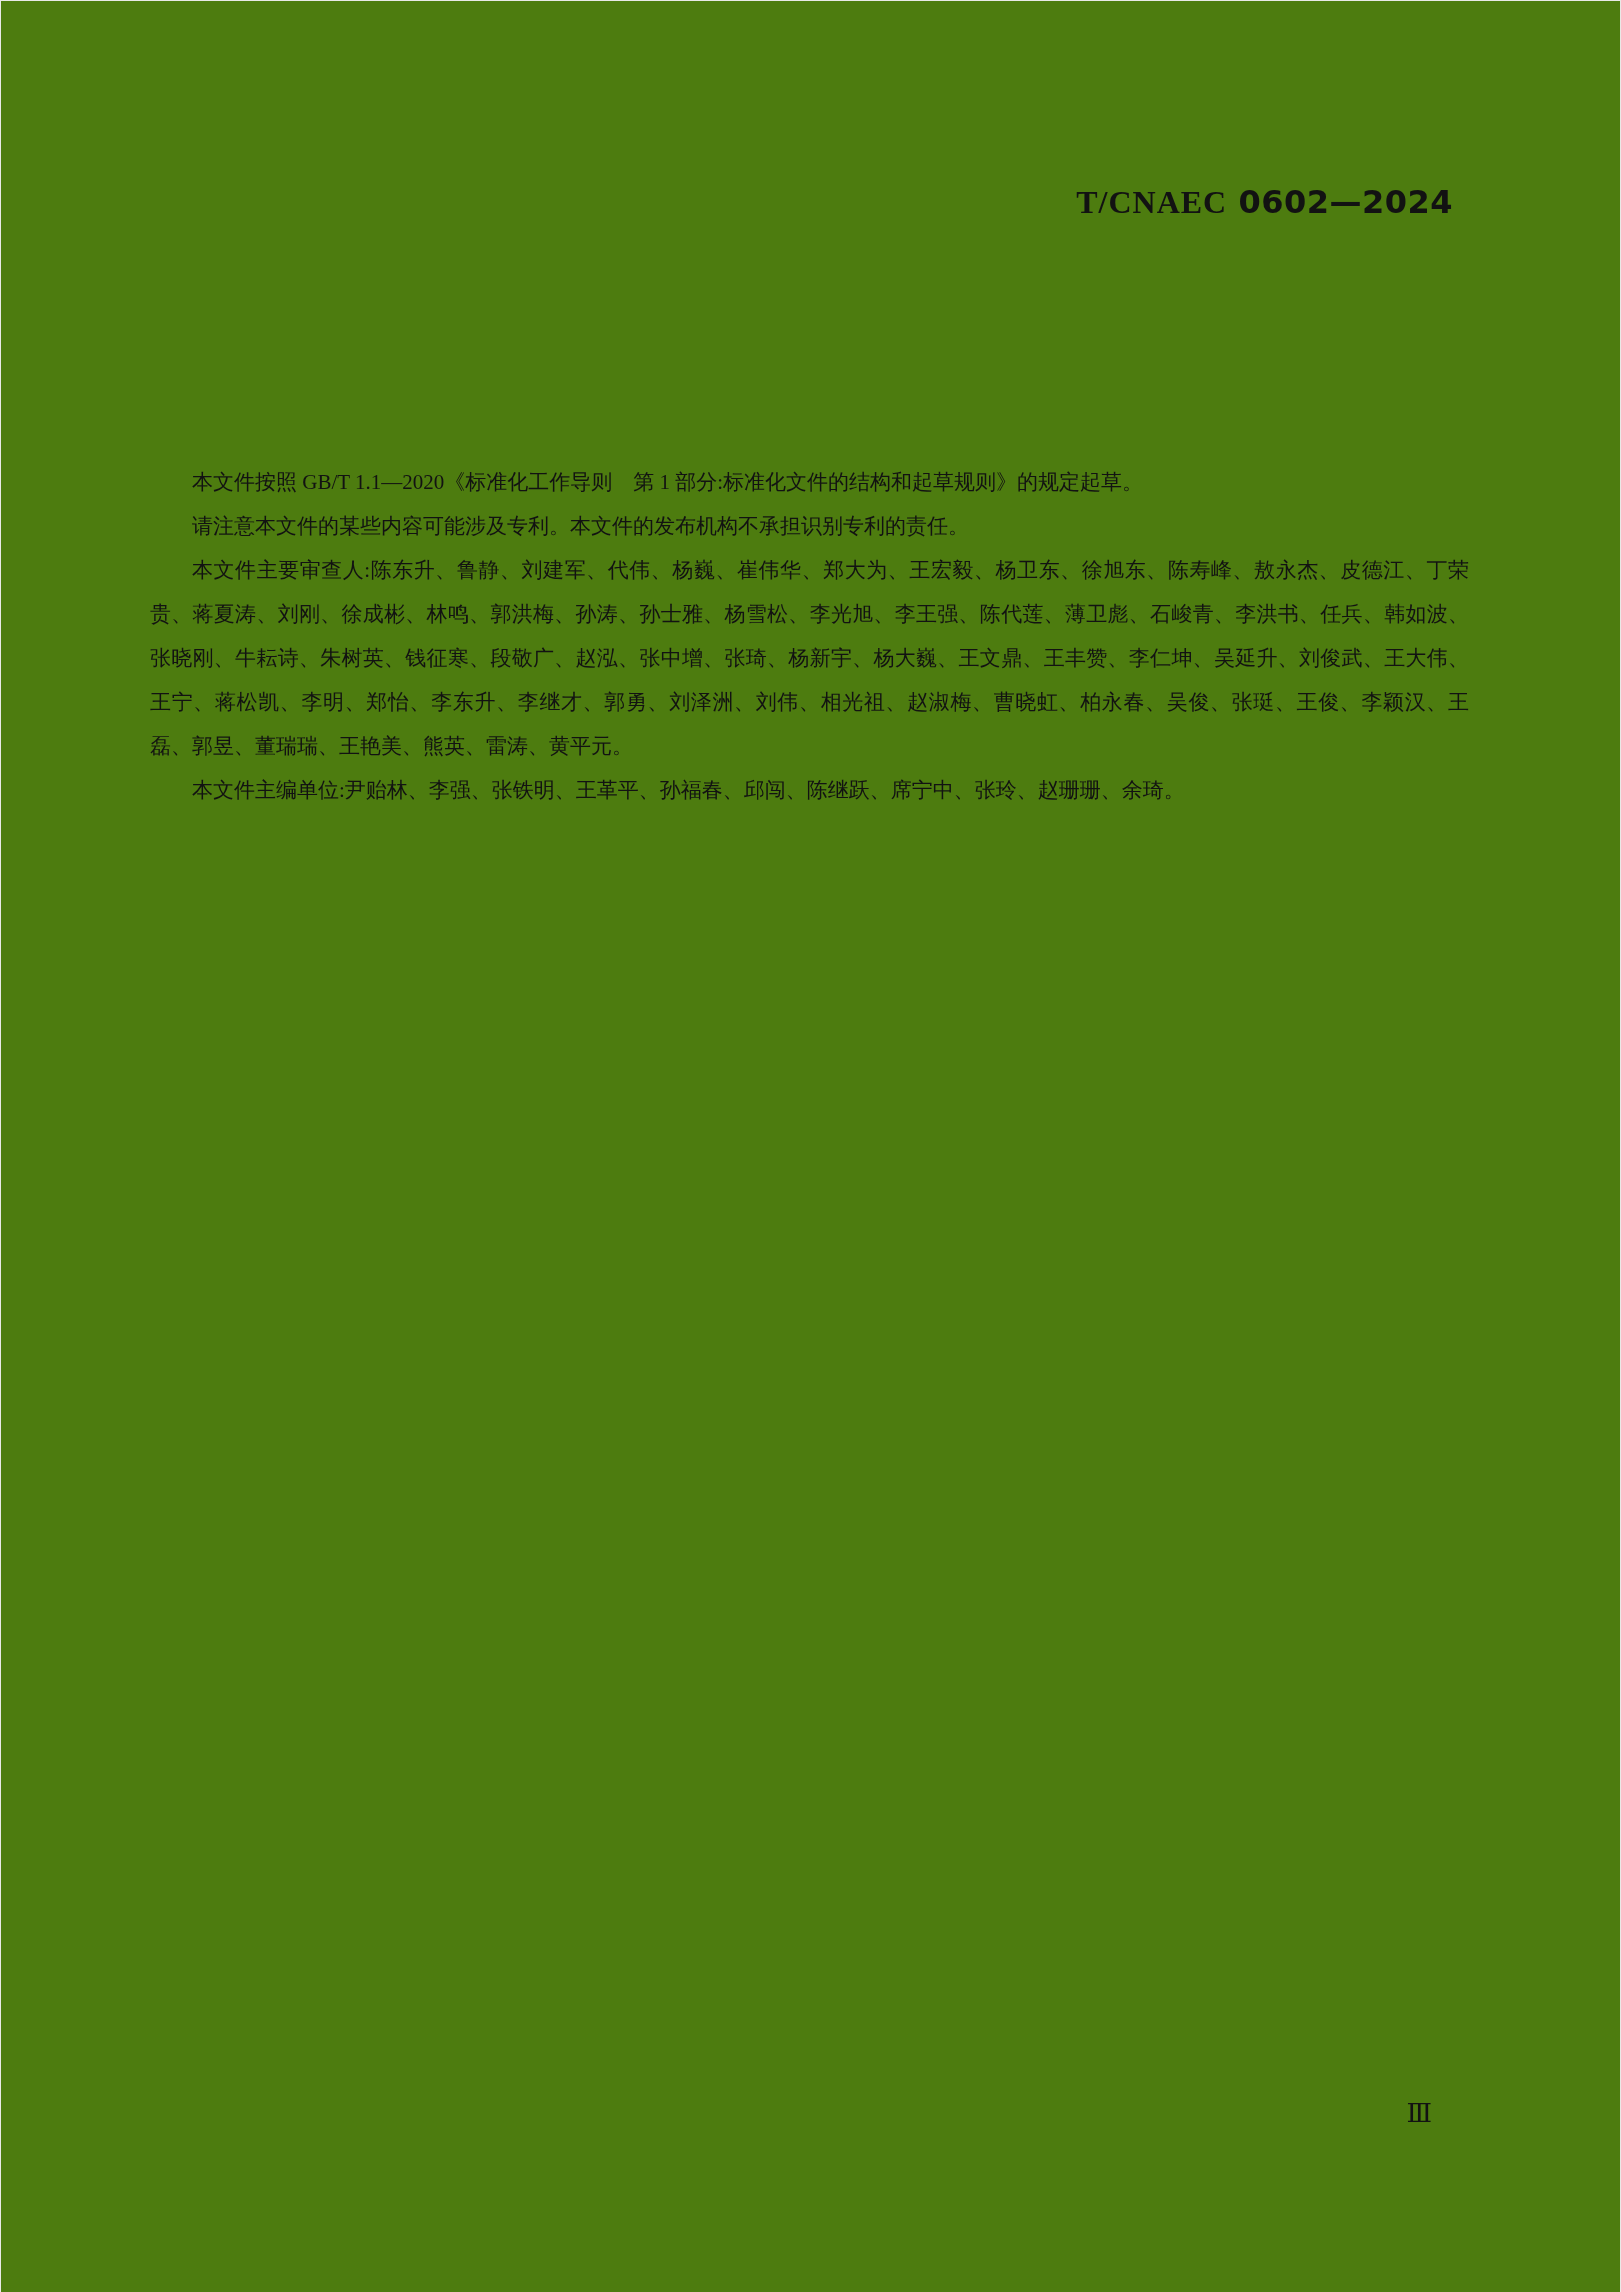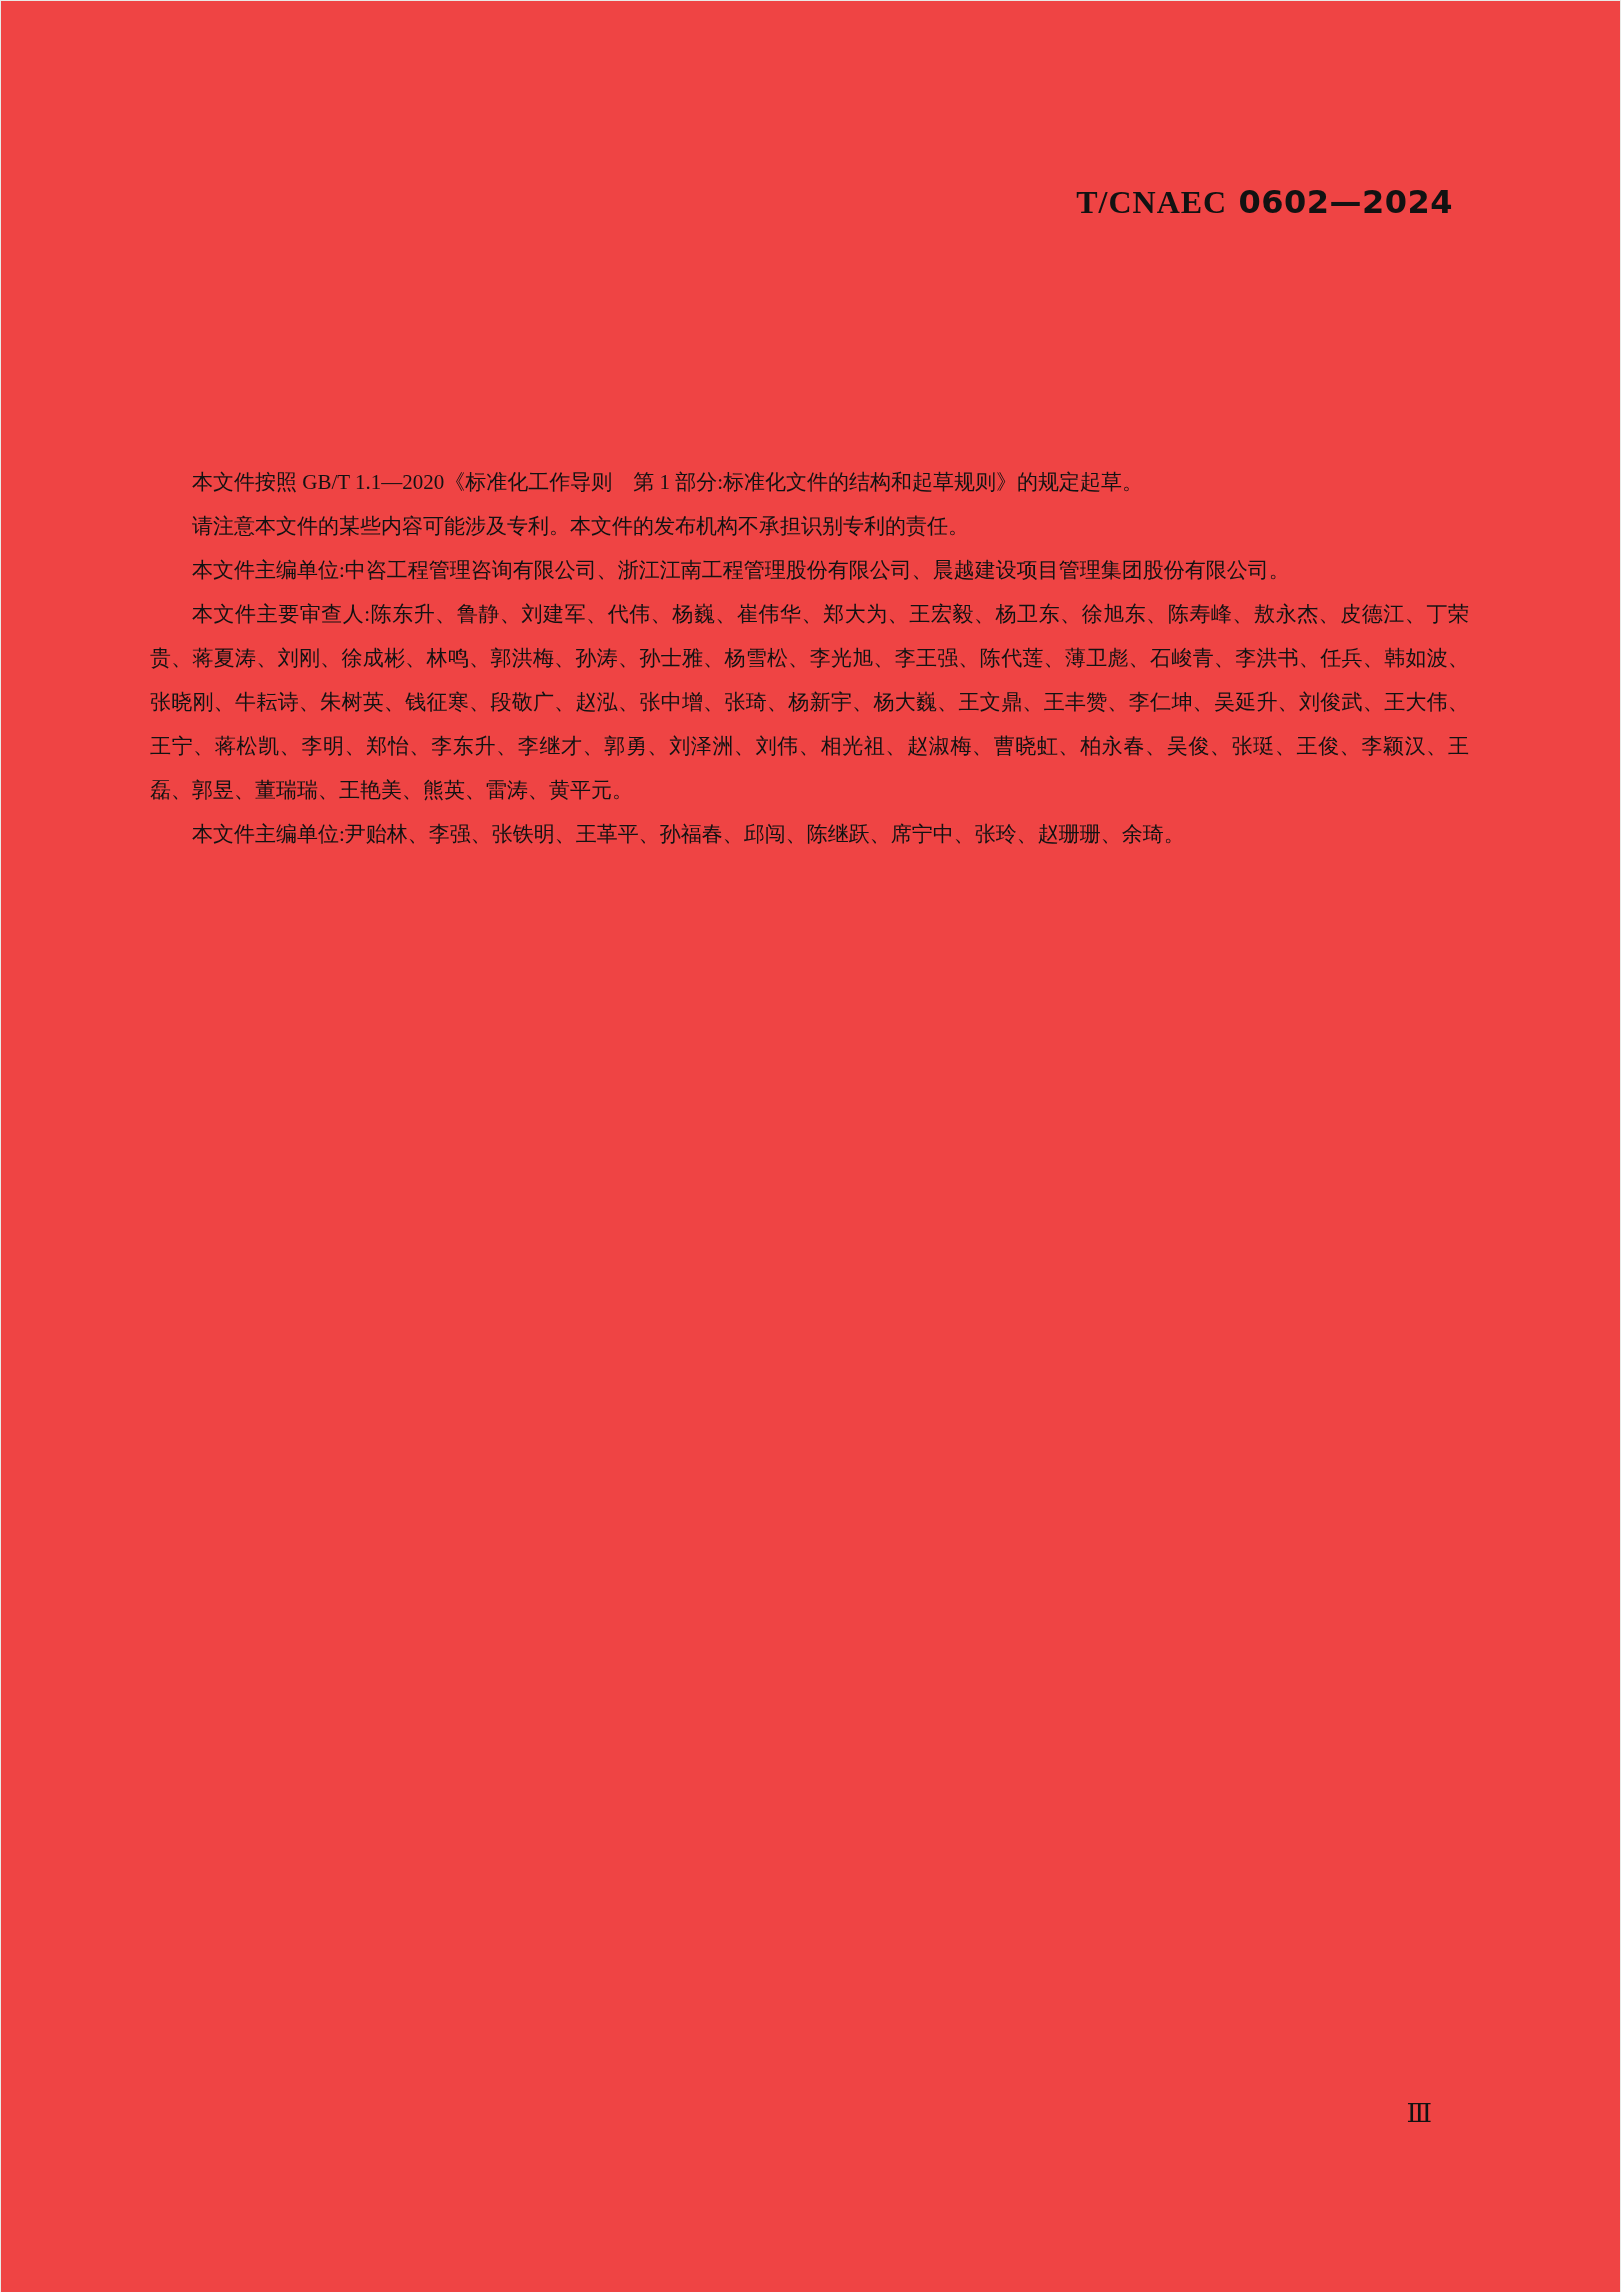--- a/index.html
+++ b/index.html
@@ -1,21 +1,21 @@
 <!DOCTYPE html>
 <html lang="zh"><head>
 <meta charset="utf-8">
 <style>
   * { margin: 0; padding: 0; box-sizing: border-box; }
   html, body { background: #ffffff; }
   .page {
     position: relative;
     width: 1621px;
     height: 2293px;
-    background: #ef4444;
+    background: #4d7c0f;
     border: 1px solid #e9e9e6;
     overflow: hidden;
     color: #121212;
   }
   .header {
     position: absolute;
     top: 182px;
     right: 167px;
     font-family: "Liberation Serif", "DejaVu Serif", serif;
     font-size: 32px;
@@ -70,21 +70,20 @@
 <div class="page">
 
   <div class="header">
     <span>T/CNAEC</span><span class="num">0602—2024</span>
   </div>
 
 
   <div class="body-text">
     <p>本文件按照 GB/T 1.1—2020《标准化工作导则　第 1 部分:标准化文件的结构和起草规则》的规定起草。</p>
     <p>请注意本文件的某些内容可能涉及专利。本文件的发布机构不承担识别专利的责任。</p>
-    <p>本文件主编单位:中咨工程管理咨询有限公司、浙江江南工程管理股份有限公司、晨越建设项目管理集团股份有限公司。</p>
     <p>本文件主要审查人:陈东升、鲁静、刘建军、代伟、杨巍、崔伟华、郑大为、王宏毅、杨卫东、徐旭东、陈寿峰、敖永杰、皮德江、丁荣贵、蒋夏涛、刘刚、徐成彬、林鸣、郭洪梅、孙涛、孙士雅、杨雪松、李光旭、李王强、陈代莲、薄卫彪、石峻青、李洪书、任兵、韩如波、张晓刚、牛耘诗、朱树英、钱征寒、段敬广、赵泓、张中增、张琦、杨新宇、杨大巍、王文鼎、王丰赞、李仁坤、吴延升、刘俊武、王大伟、王宁、蒋松凯、李明、郑怡、李东升、李继才、郭勇、刘泽洲、刘伟、相光祖、赵淑梅、曹晓虹、柏永春、吴俊、张珽、王俊、李颖汉、王磊、郭昱、董瑞瑞、王艳美、熊英、雷涛、黄平元。</p>
     <p>本文件主编单位:尹贻林、李强、张铁明、王革平、孙福春、邱闯、陈继跃、席宁中、张玲、赵珊珊、余琦。</p>
   </div>
 
   <div class="page-number">Ⅲ</div>
 
 </div>
 
 
 </body></html>

